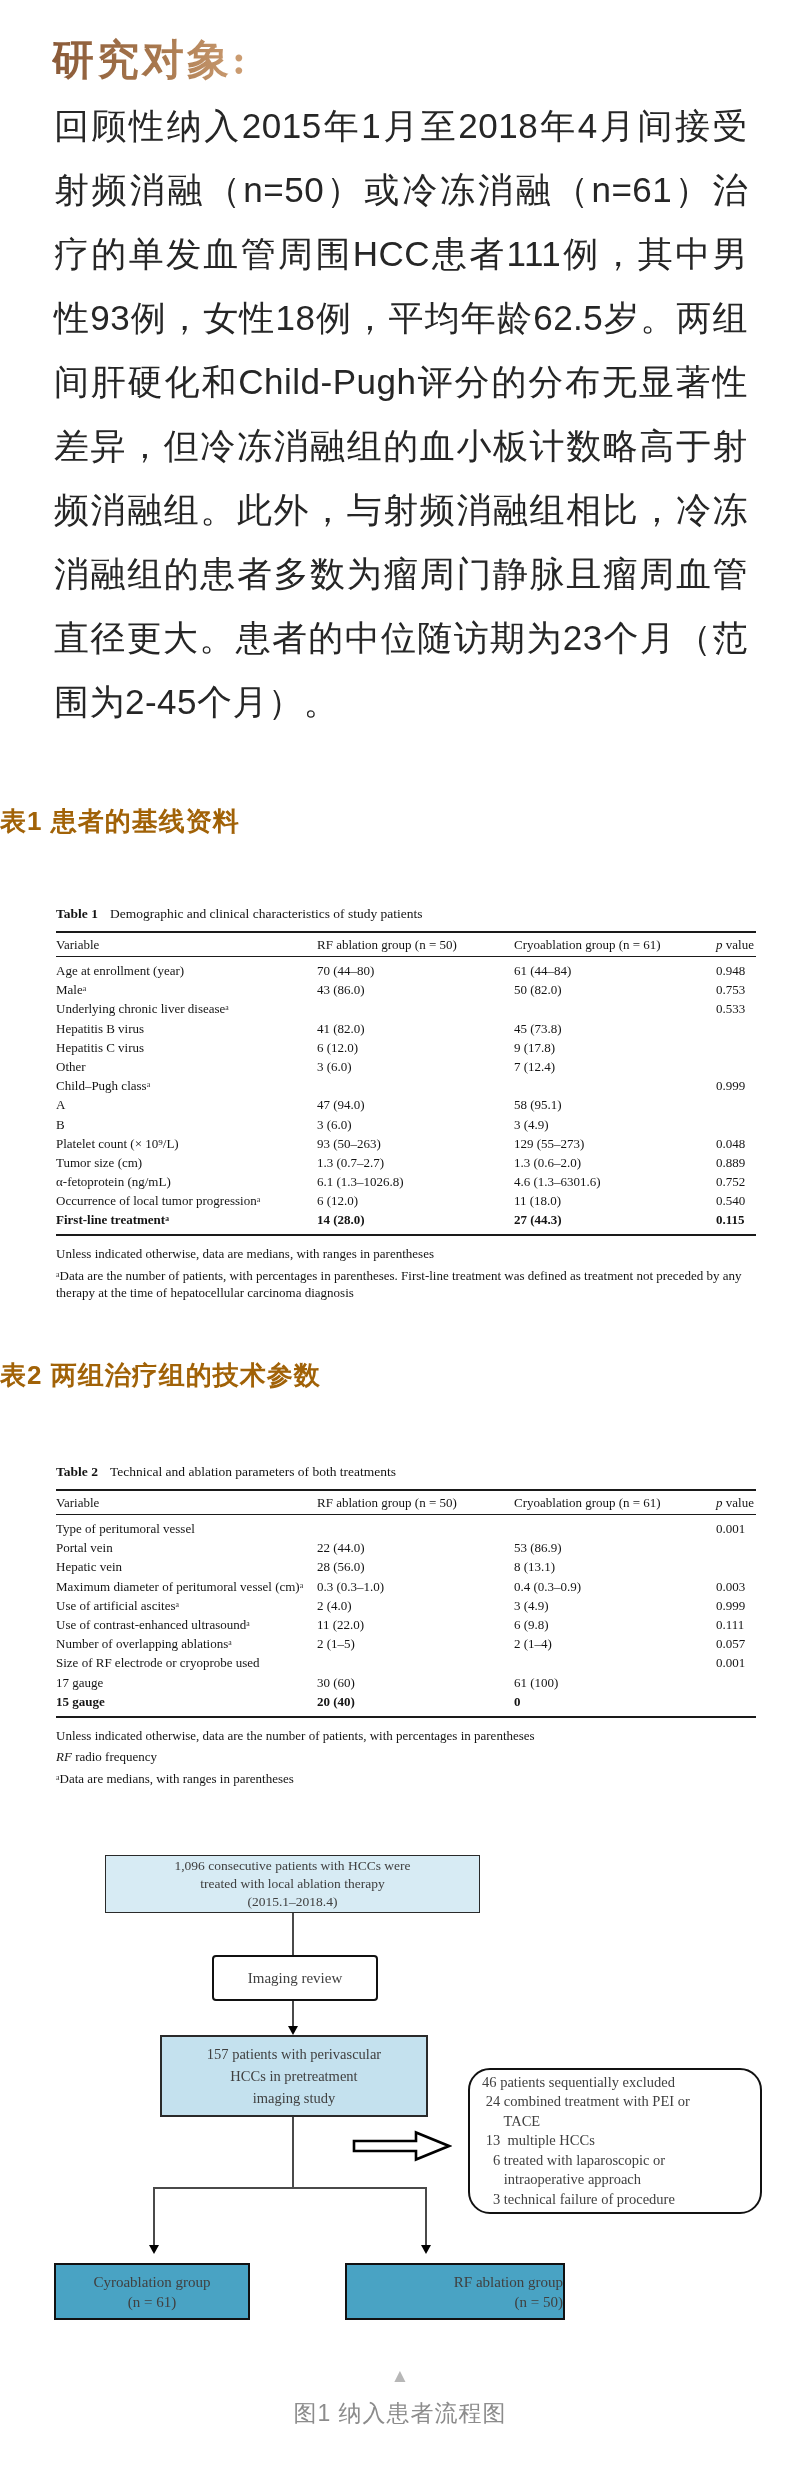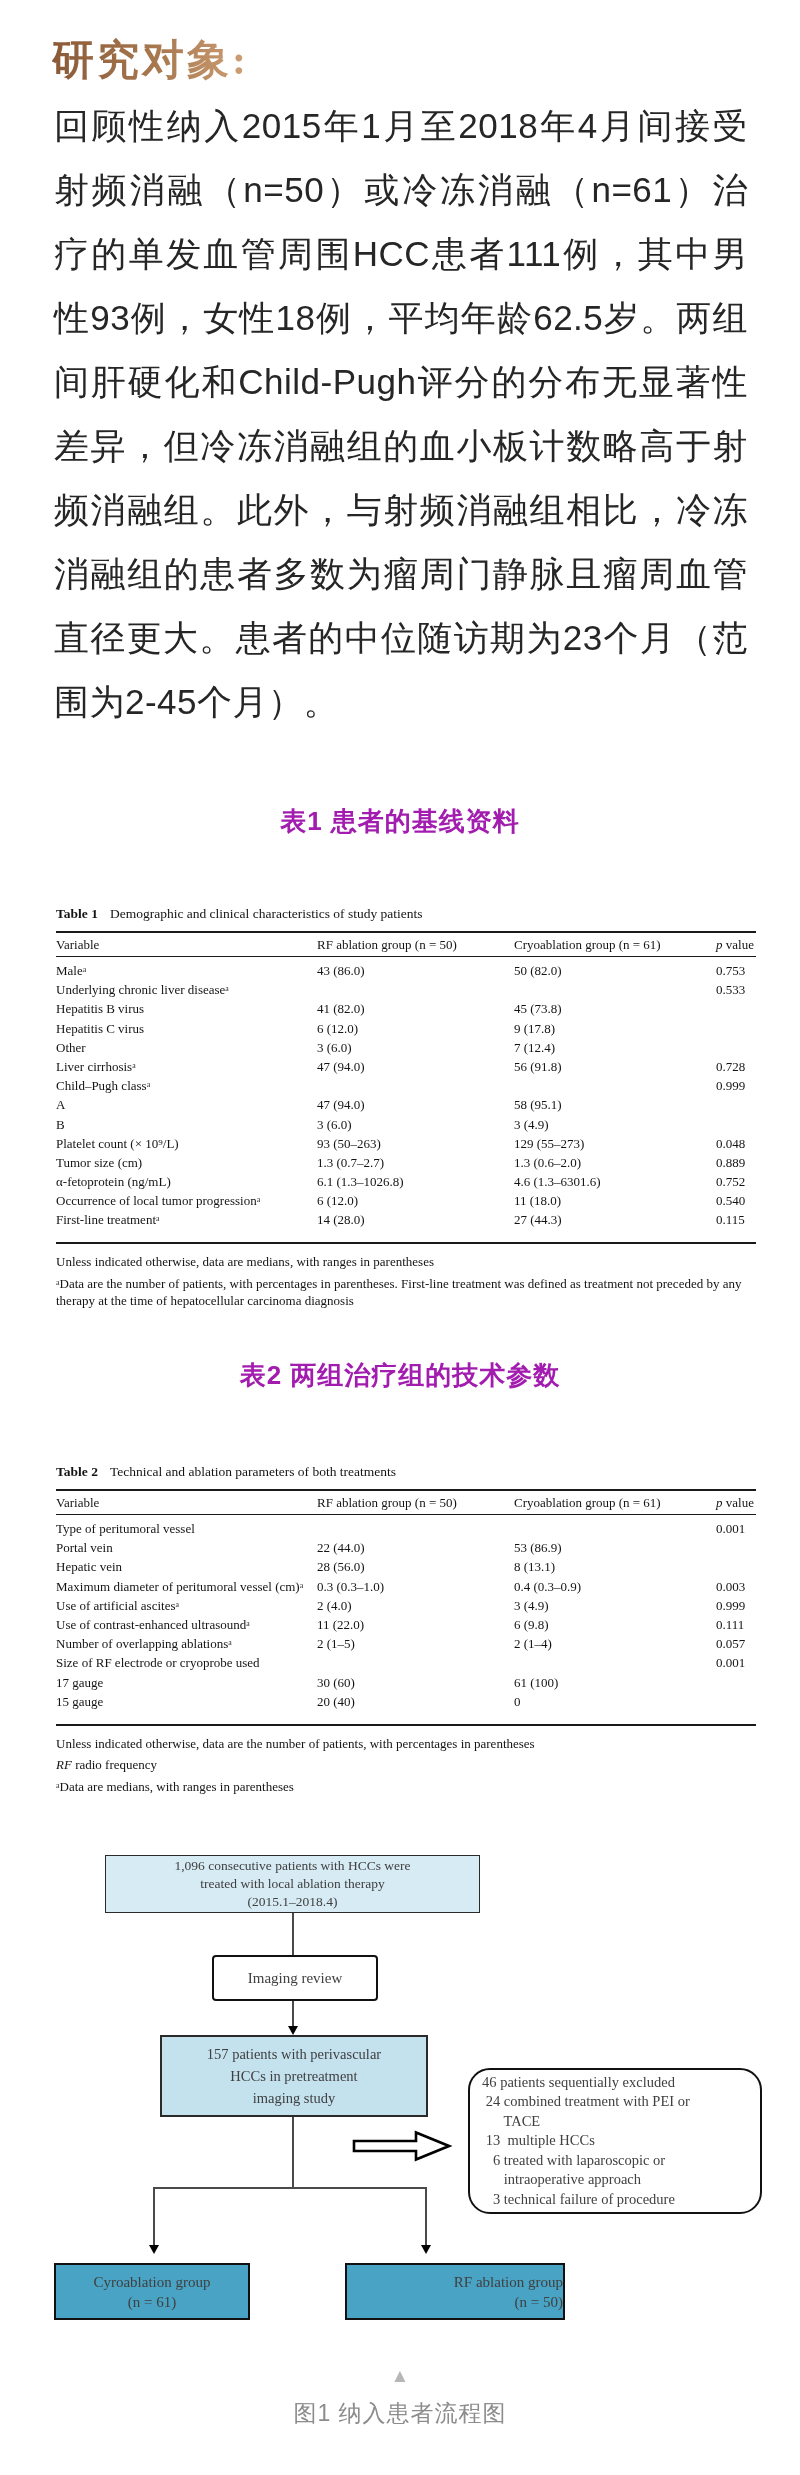--- a/index.html
+++ b/index.html
@@ -24,22 +24,22 @@
 
   
   .body-paragraph {
     position:absolute; left:54px; top:94px; width:694px;
     font-size:35px; line-height:64px; letter-spacing:0.5px;
     color:#262626; text-align:justify; font-weight:400;
   }
 
   
   .table-heading {
-    position:absolute; left:0; width:100%; text-align:center;
-    color:#a21caf; font-size:26px; font-weight:700; letter-spacing:1px;
+    position:absolute; left:0; width:100%; 
+    color:#a16207; font-size:26px; font-weight:700; letter-spacing:1px;
   }
   #t1-heading { top:804px; }
   #t2-heading { top:1358px; }
 
   
   .sci-block {
     position:absolute; left:56px; width:700px;
     font-family:"Liberation Serif","DejaVu Serif",serif; color:#141414;
   }
   #table1-block { top:906px; }
@@ -48,21 +48,21 @@
   .sci-title b { margin-right:12px; }
   table.sci { width:100%; border-collapse:collapse; font-size:13px; }
   table.sci th {
     text-align:left; font-weight:400; padding:4px 0 3px 0;
     border-top:2.5px solid #1a1a1a; border-bottom:1.5px solid #1a1a1a;
   }
   table.sci th:last-child i { font-style:italic; }
   table.sci tbody { border-bottom:2.5px solid #1a1a1a; }
   table.sci td { padding:1.6px 0; vertical-align:top; white-space:nowrap; }
   table.sci tbody tr:first-child td { padding-top:6px; }
-  table.sci tbody tr:last-child td { padding-bottom:14px; }
+  table.sci tbody tr:last-child td { padding-bottom:6px;font-weight:bold; }
   td.indent { padding-left:15px; }
   .sci-footnotes { margin-top:9px; font-size:13px; line-height:17.5px; }
   .sci-footnotes .fn { margin-bottom:4px; }
   .sci-footnotes i { font-style:italic; }
 
   
   #flowchart {
     position:absolute; left:0; top:1835px; width:800px; height:565px;
     font-family:"Liberation Serif","DejaVu Serif",serif; font-weight:400; color:#404040;
   }
@@ -155,20 +155,26 @@
       <thead>
           <tr id="t1-head">
             <th>Variable</th>
             <th>RF ablation group (n = 50)</th>
             <th>Cryoablation group (n = 61)</th>
             <th><i>p</i> value</th>
           </tr>
         </thead>
       <tbody id="t1-body">
           <tr>
+            <td>Age at enrollment (year)</td>
+            <td>70 (44–80)</td>
+            <td>61 (44–84)</td>
+            <td>0.948</td>
+          </tr>
+          <tr>
             <td>Maleᵃ</td>
             <td>43 (86.0)</td>
             <td>50 (82.0)</td>
             <td>0.753</td>
           </tr>
           <tr>
             <td>Underlying chronic liver diseaseᵃ</td>
             <td></td>
             <td></td>
             <td>0.533</td>
@@ -183,26 +189,20 @@
             <td class="indent">Hepatitis C virus</td>
             <td>6 (12.0)</td>
             <td>9 (17.8)</td>
             <td></td>
           </tr>
           <tr>
             <td class="indent">Other</td>
             <td>3 (6.0)</td>
             <td>7 (12.4)</td>
             <td></td>
-          </tr>
-          <tr>
-            <td>Liver cirrhosisᵃ</td>
-            <td>47 (94.0)</td>
-            <td>56 (91.8)</td>
-            <td>0.728</td>
           </tr>
           <tr>
             <td>Child–Pugh classᵃ</td>
             <td></td>
             <td></td>
             <td>0.999</td>
           </tr>
           <tr>
             <td class="indent">A</td>
             <td>47 (94.0)</td>

